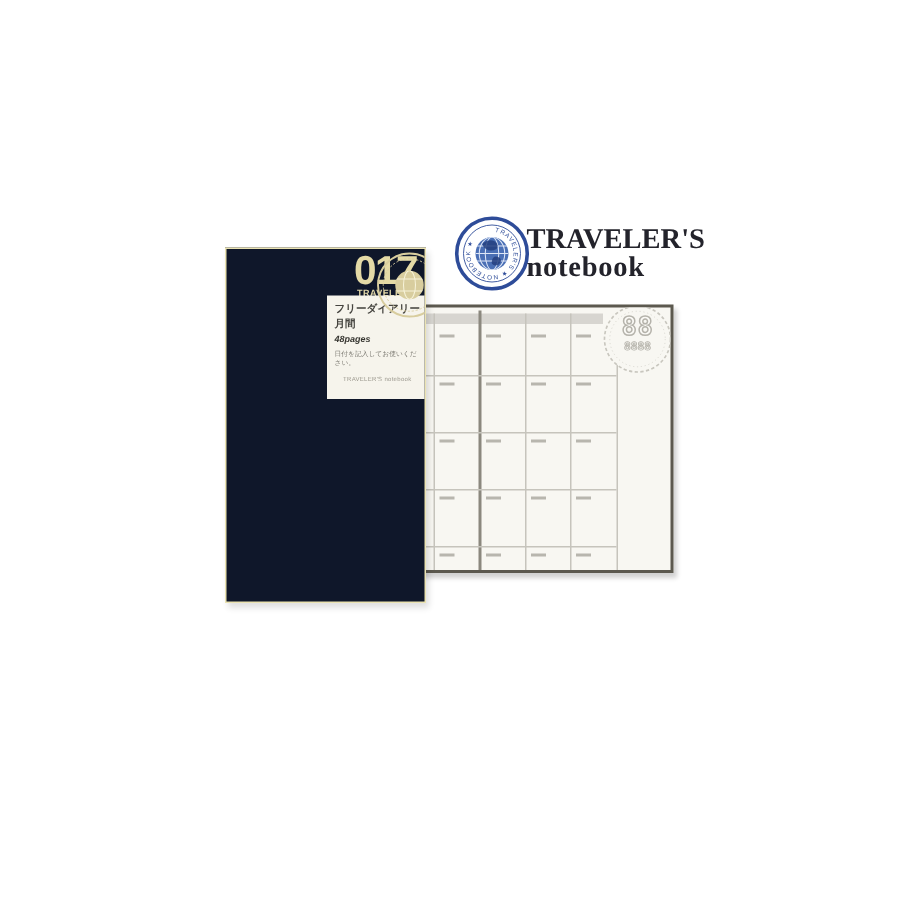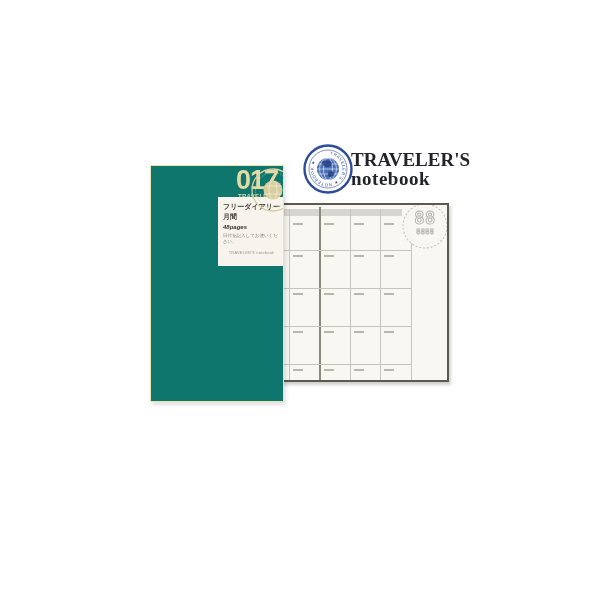--- a/index.html
+++ b/index.html
@@ -18,21 +18,21 @@
         box-shadow:2px 3px 3px rgba(0,0,0,0.18);}
   .band{position:absolute;left:2px;top:4px;width:208px;height:7px;background:#d7d5d0;}
   .vline{position:absolute;width:1px;background:#c6c4bc;}
   .vline.spine{width:2px;background:#8b887e;}
   .hline{position:absolute;height:1px;background:#c6c4bc;}
   .dash{position:absolute;width:10px;height:2px;background:#b8b6ae;}
   .month-stamp{position:absolute;left:209px;top:-3px;width:48px;height:48px;}
 
   
   .cover{position:absolute;left:150px;top:165px;width:134px;height:237px;box-sizing:border-box;
-         background:#0f766e;border:1px solid #ebe3b2;overflow:hidden;
+         background:#0f172a;border:1px solid #ebe3b2;overflow:hidden;
          box-shadow:2px 3px 4px rgba(0,0,0,0.12);}
   .cover-number{position:absolute;left:85px;top:-1px;font-size:27px;font-weight:bold;
                 color:#e4daa6;letter-spacing:-1px;font-family:"Liberation Sans",sans-serif;}
   .cover-brand{position:absolute;left:87px;top:27px;font-size:6px;line-height:7px;
                color:#e0d6a8;font-weight:bold;letter-spacing:0.3px;z-index:1;}
   .cover-stamp{position:absolute;left:99px;top:1px;width:46px;height:46px;z-index:3;}
   .cover-label{position:absolute;left:67px;top:31px;width:66px;height:69px;box-sizing:border-box;
                background:#f6f4ec;padding:6px 4px 3px 5px;z-index:2;}
   .lbl-title{font-size:7px;font-weight:bold;color:#45443f;line-height:8px;}
   .lbl-sub{font-size:7px;font-weight:bold;color:#45443f;line-height:8px;margin-top:2px;}

